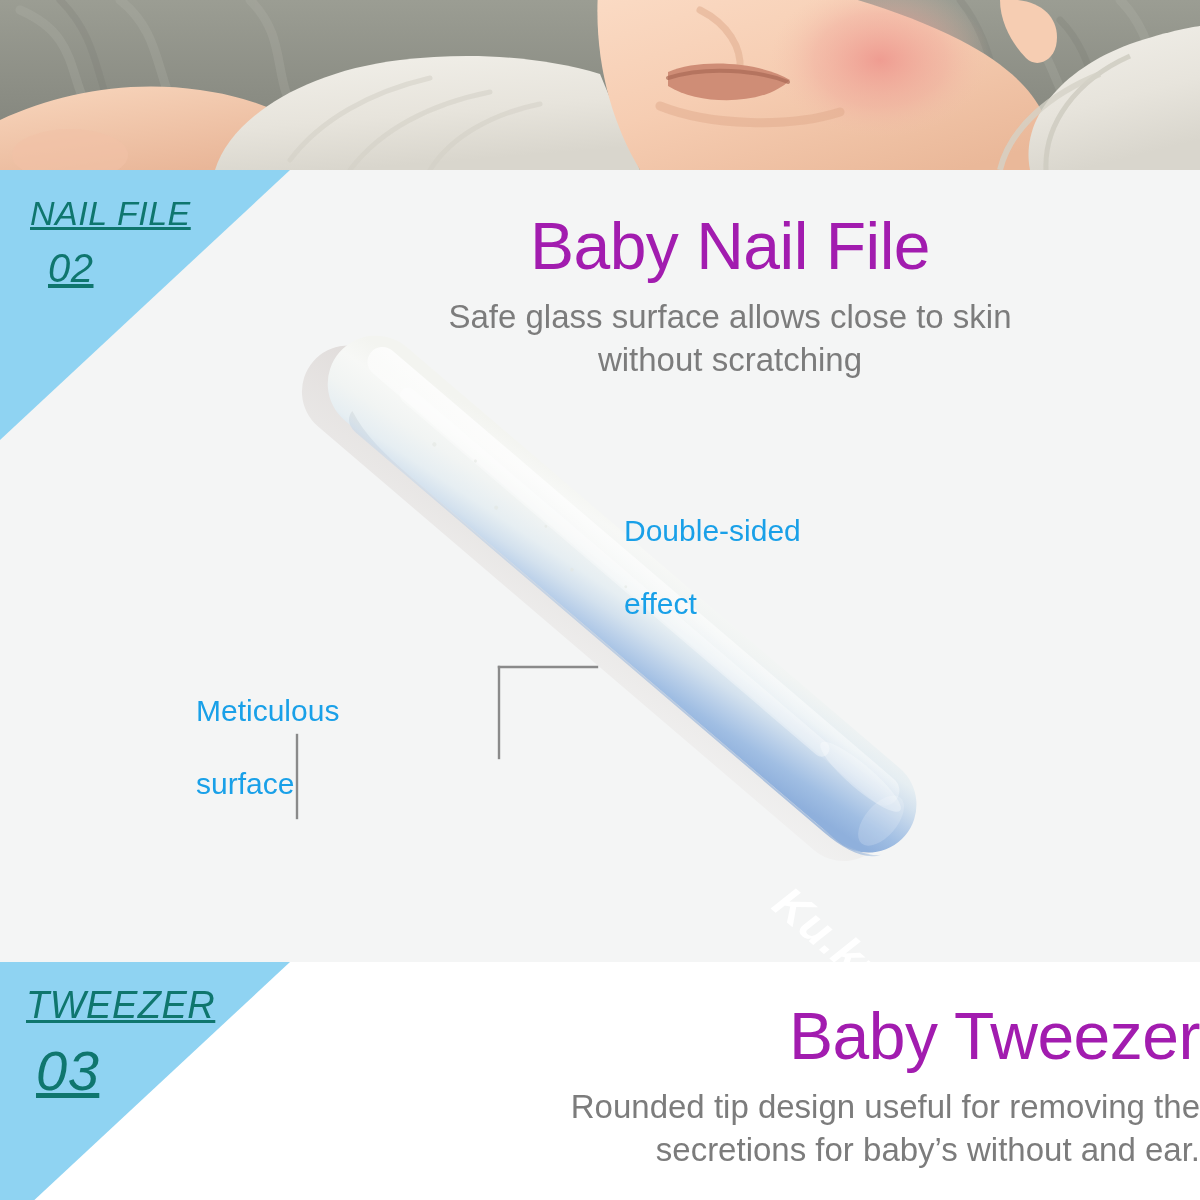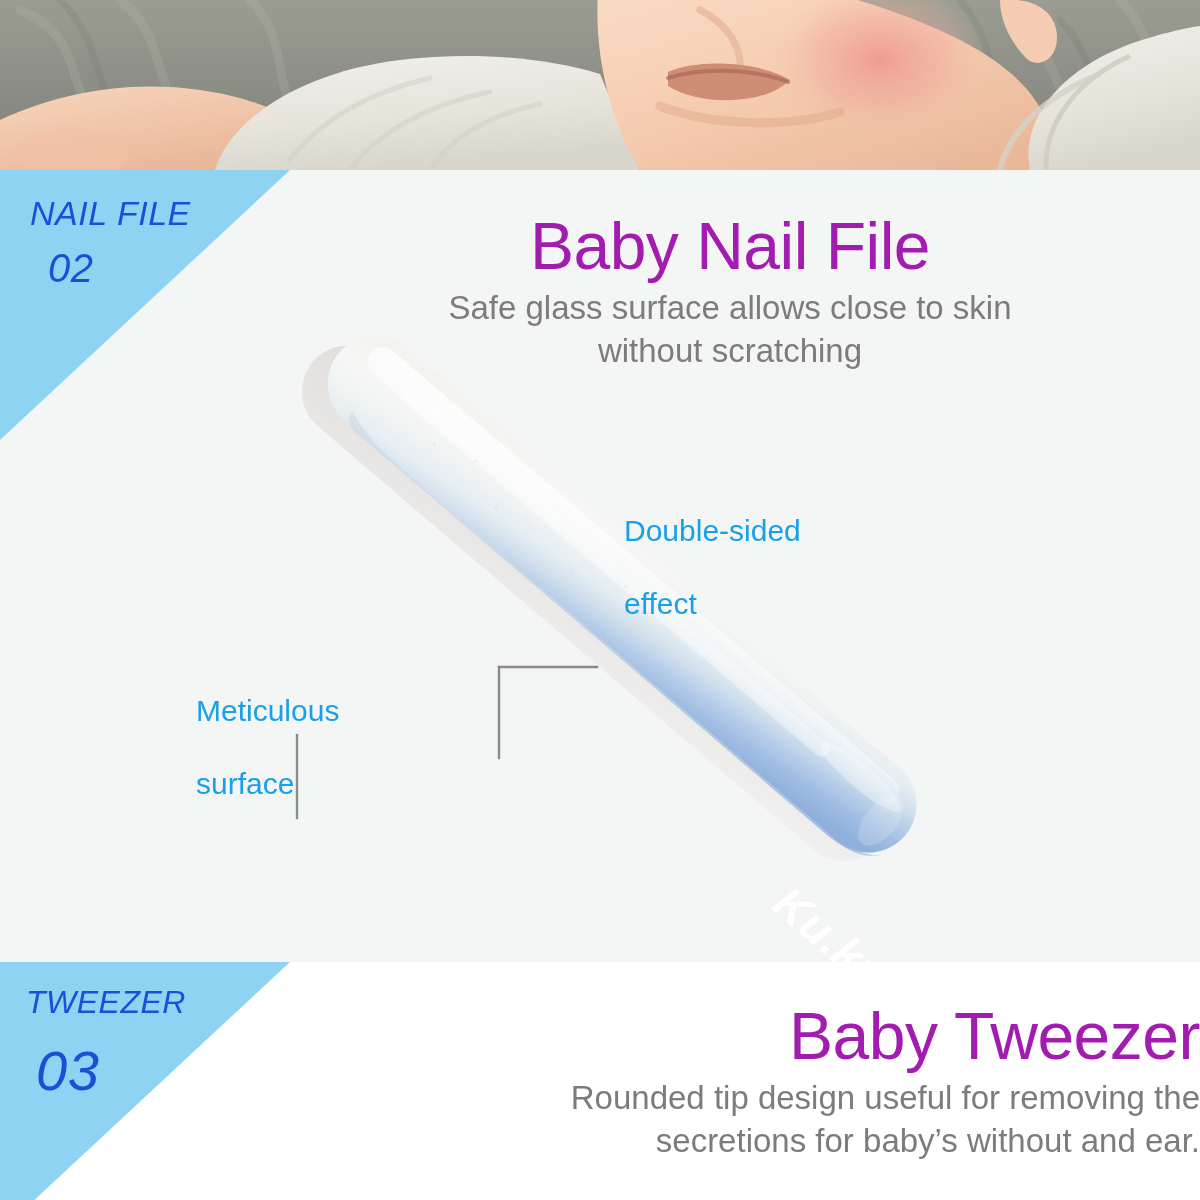--- a/index.html
+++ b/index.html
@@ -51,26 +51,27 @@
   }
   .corner-ribbon .tri {
     position: absolute;
     left: 0; top: 0;
     width: 0; height: 0;
     border-top: 270px solid #8fd3f2;
     border-right: 290px solid transparent;
   }
   .ribbon-label {
     position: absolute;
-    color: #1d4ed8;
+    color: #0f766e;
     font-style: italic;
     font-weight: 400;
     letter-spacing: 0.5px;
     white-space: nowrap;
     z-index: 4;
+    text-decoration: underline;
   }
   .ribbon-name { left: 30px; top: 24px; font-size: 34px; }
   .ribbon-num  { left: 48px; top: 76px; font-size: 40px; }
 
   
   .sect-head {
     position: absolute;
     left: 260px;
     width: 940px;
     text-align: center;
@@ -82,21 +83,21 @@
     font-weight: 400;
     line-height: 1.05;
     margin: 0;
     letter-spacing: -0.5px;
   }
   .sect-sub {
     color: #7c7c7c;
     font-size: 33px;
     font-weight: 400;
     line-height: 1.3;
-    margin: 6px 0 0 0;
+    margin: 15px 0 0 0;
   }
   #nailfile-head { top: 42px; }
 
   
   .product-stage {
     position: absolute;
     left: 0; top: 0;
     width: 1200px;
     height: 792px;
     z-index: 1;
@@ -126,21 +127,21 @@
     overflow: hidden;
   }
   .tweezer-section .corner-ribbon {
     width: 290px;
     height: 270px;
   }
   .tweezer-section .corner-ribbon .tri {
     border-top: 270px solid #8fd3f2;
     border-right: 290px solid transparent;
   }
-  .tweezer-section .ribbon-name { left: 26px; top: 22px; font-size: 32px; }
+  .tweezer-section .ribbon-name { left: 26px; top: 22px; font-size: 38px; }
   .tweezer-section .ribbon-num  { left: 36px; top: 76px; font-size: 56px; }
   #tweezer-head { top: 40px; text-align: right; }
   #tweezer-head .sect-title { font-size: 66px; }
   #tweezer-head .sect-sub { font-size: 33px; }
 </style>
 </head>
 <body>
 
 <div class="page">
 

